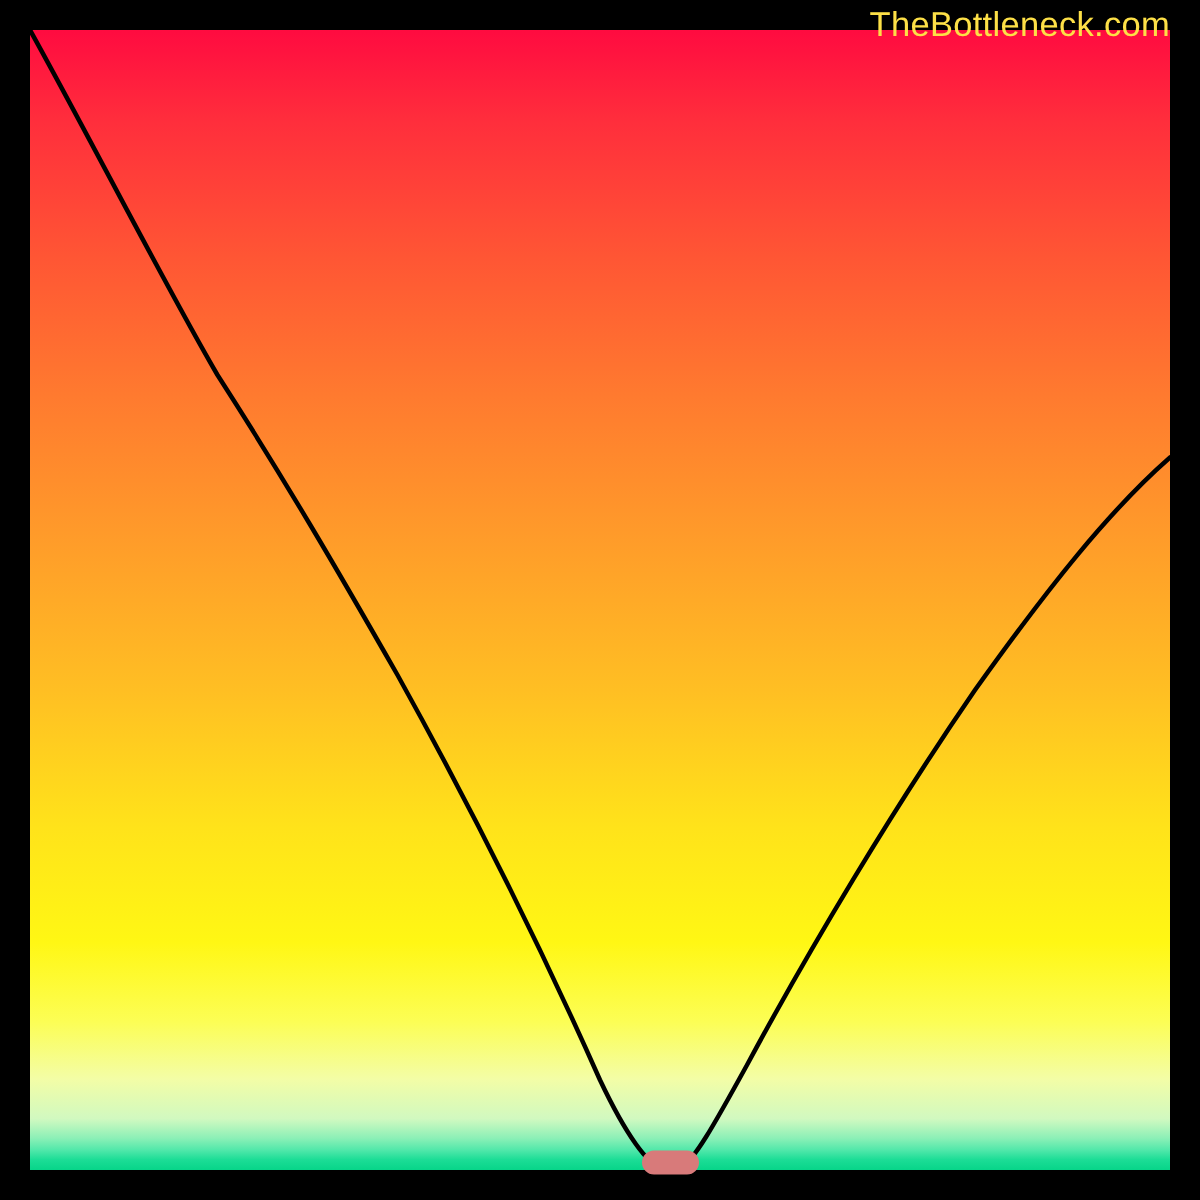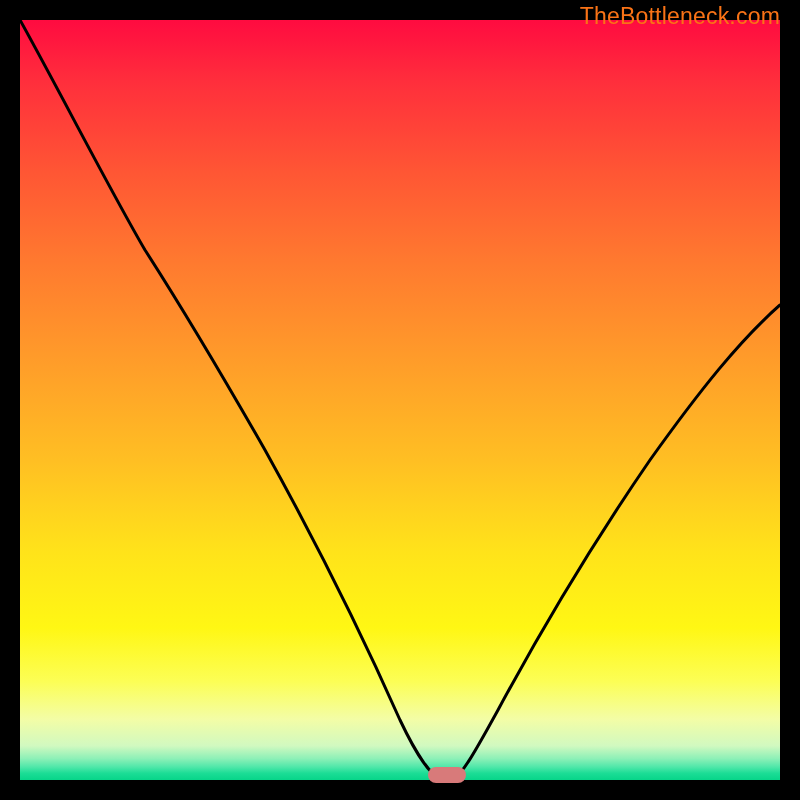--- a/index.html
+++ b/index.html
@@ -14,21 +14,21 @@
   .frame {
     position: relative;
     width: 800px;
     height: 800px;
     background: #000000;
   }
   .watermark {
     position: absolute;
     top: 3px;
     right: 20px;
-    color: #f97316;
+    color: #fde047;
     font-size: 23px;
     font-weight: 500;
     letter-spacing: 0.2px;
     z-index: 10;
   }
   .plot-area {
     position: absolute;
     left: 20px;
     top: 20px;
     width: 760px;

